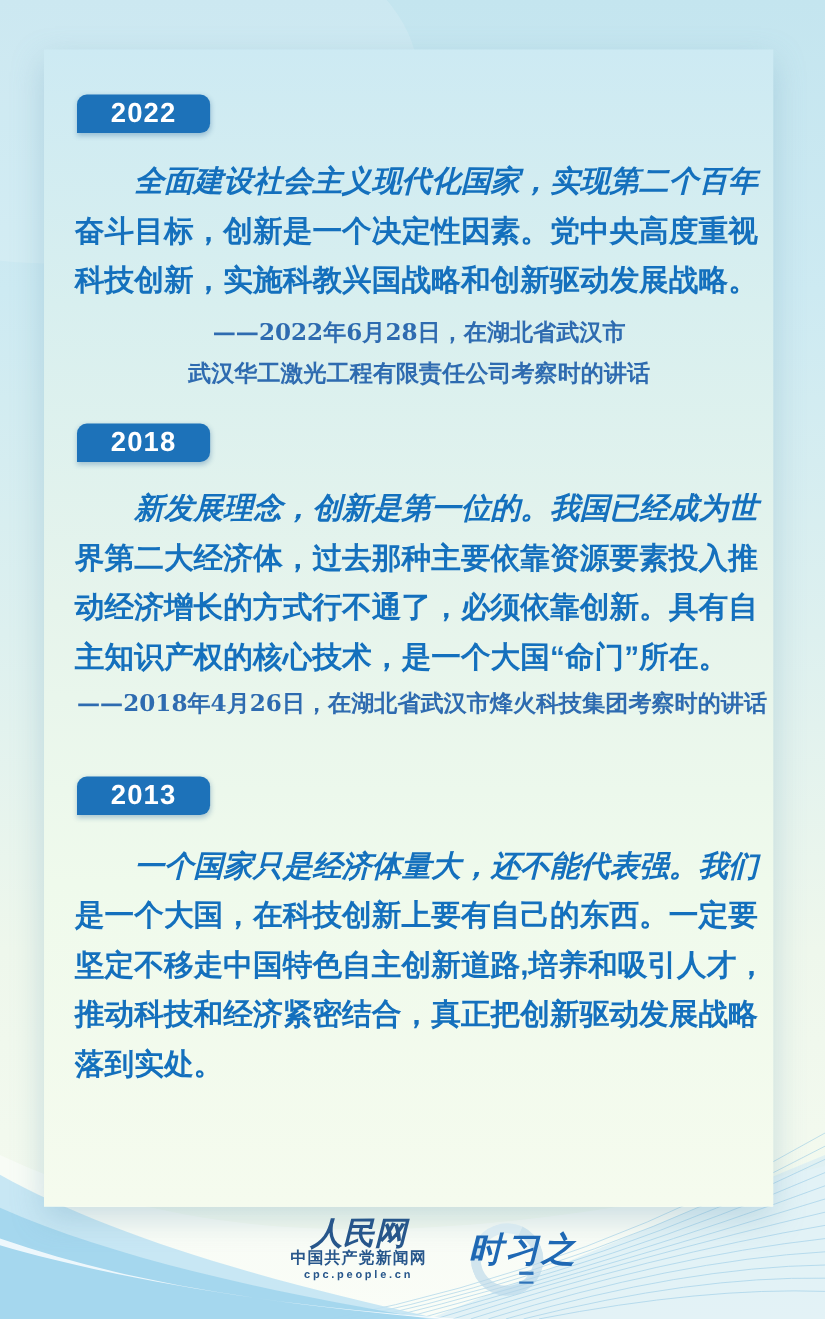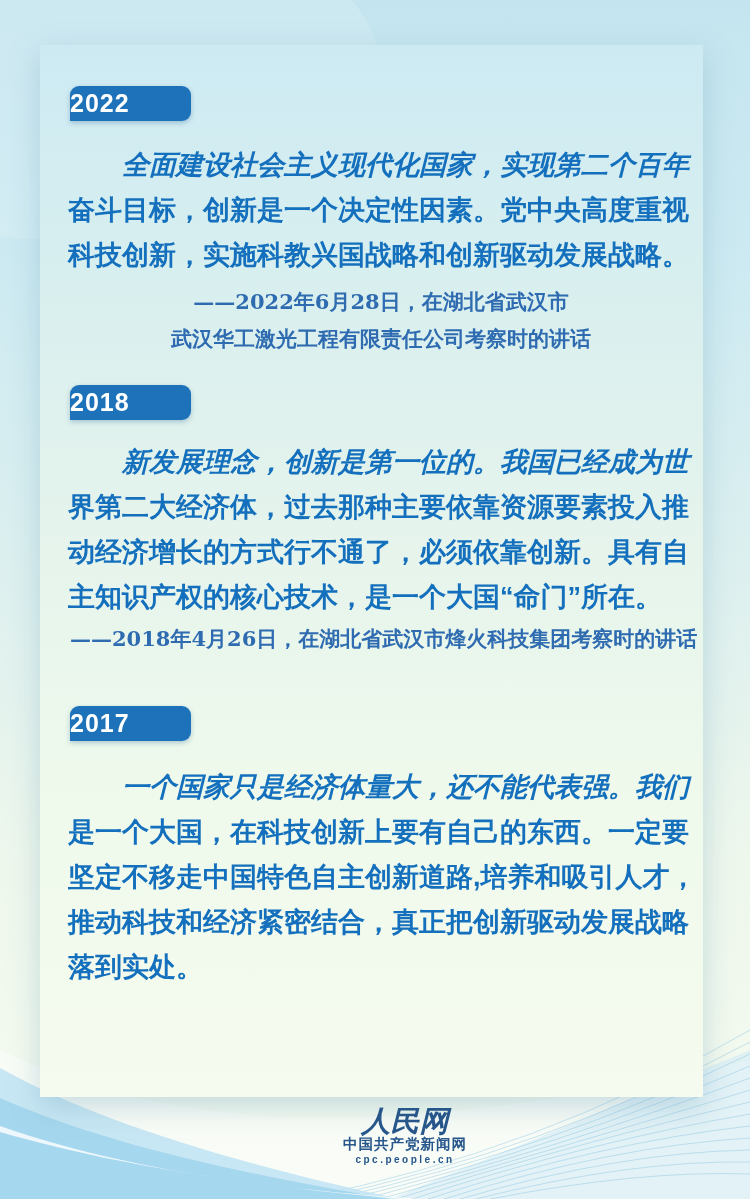--- a/index.html
+++ b/index.html
@@ -11,21 +11,21 @@
   .bg-decor{position:absolute;left:0;top:0;width:750px;height:1199px;}
   .card{
     position:absolute;left:40px;top:45px;width:663px;height:1052px;
     background:linear-gradient(180deg,#cdeaf3 0%,#d8efef 22%,#e6f4ec 48%,#effaec 72%,#f5fbee 100%);
     box-shadow:0 10px 28px rgba(110,160,185,.35);
   }
   .badge{
     position:absolute;left:30px;width:121px;height:35px;
     background:#1d72b9;border-radius:9px 9px 9px 0;
     color:#ffffff;font-weight:700;font-size:25px;line-height:35px;
-    text-align:left;letter-spacing:1px;
+    text-align:center;letter-spacing:1px;
     box-shadow:0 2px 5px rgba(25,90,145,.3);
   }
   .b1{top:41px}.b2{top:340px}.b3{top:661px}
   .quote{
     position:absolute;left:28px;width:630px;
     color:#1470bd;font-weight:700;font-size:27px;
   }
   .q1{top:98px}.q2{top:395px}.q3{top:720px}
   .quote .line{height:45px;line-height:45px;white-space:nowrap;overflow:visible;}
   .quote .line:first-child{text-indent:54px;font-style:italic;}
@@ -106,32 +106,37 @@
     <div class="quote q2">
       <div class="line">新发展理念，创新是第一位的。我国已经成为世</div>
       <div class="line">界第二大经济体，过去那种主要依靠资源要素投入推</div>
       <div class="line">动经济增长的方式行不通了，必须依靠创新。具有自</div>
       <div class="line">主知识产权的核心技术，是一个大国“命门”所在。</div>
     </div>
     <div class="source s2">
       <div class="line">——2018年4月26日，在湖北省武汉市烽火科技集团考察时的讲话</div>
     </div>
 
-    <div class="badge b3">2017</div>
+    <div class="badge b3">2013</div>
     <div class="quote q3">
       <div class="line">一个国家只是经济体量大，还不能代表强。我们</div>
       <div class="line">是一个大国，在科技创新上要有自己的东西。一定要</div>
       <div class="line">坚定不移走中国特色自主创新道路,培养和吸引人才，</div>
       <div class="line">推动科技和经济紧密结合，真正把创新驱动发展战略</div>
       <div class="line">落到实处。</div>
     </div>
 
   </div>
 
   <div class="footer">
     <div class="pn">
       <div class="pn-name">人民网</div>
       <div class="pn-sub">中国共产党新闻网</div>
       <div class="pn-url">cpc.people.cn</div>
     </div>
+    <div class="sxz">
+      <div class="sxz-ring"></div>
+      <div class="sxz-name">时习之</div>
+      <div class="sxz-dash"></div>
+    </div>
   </div>
 
 </div>
 
 </body></html>

